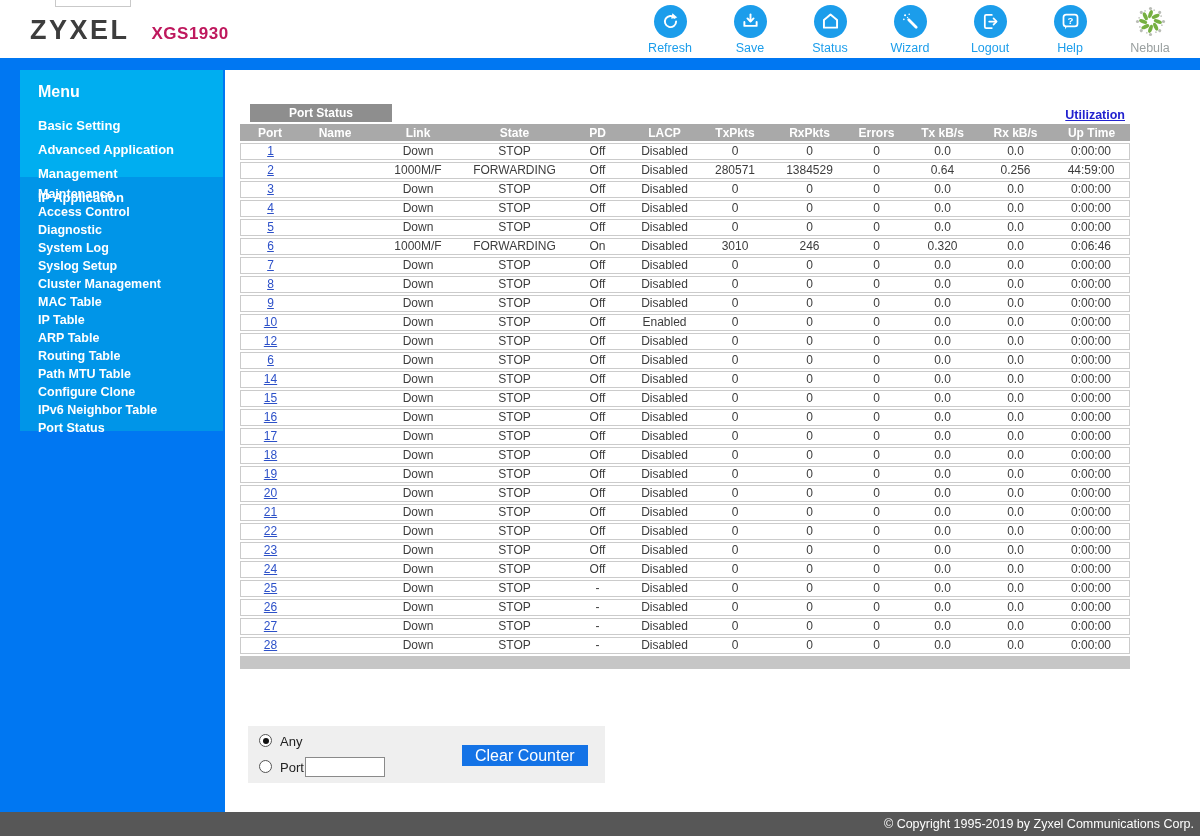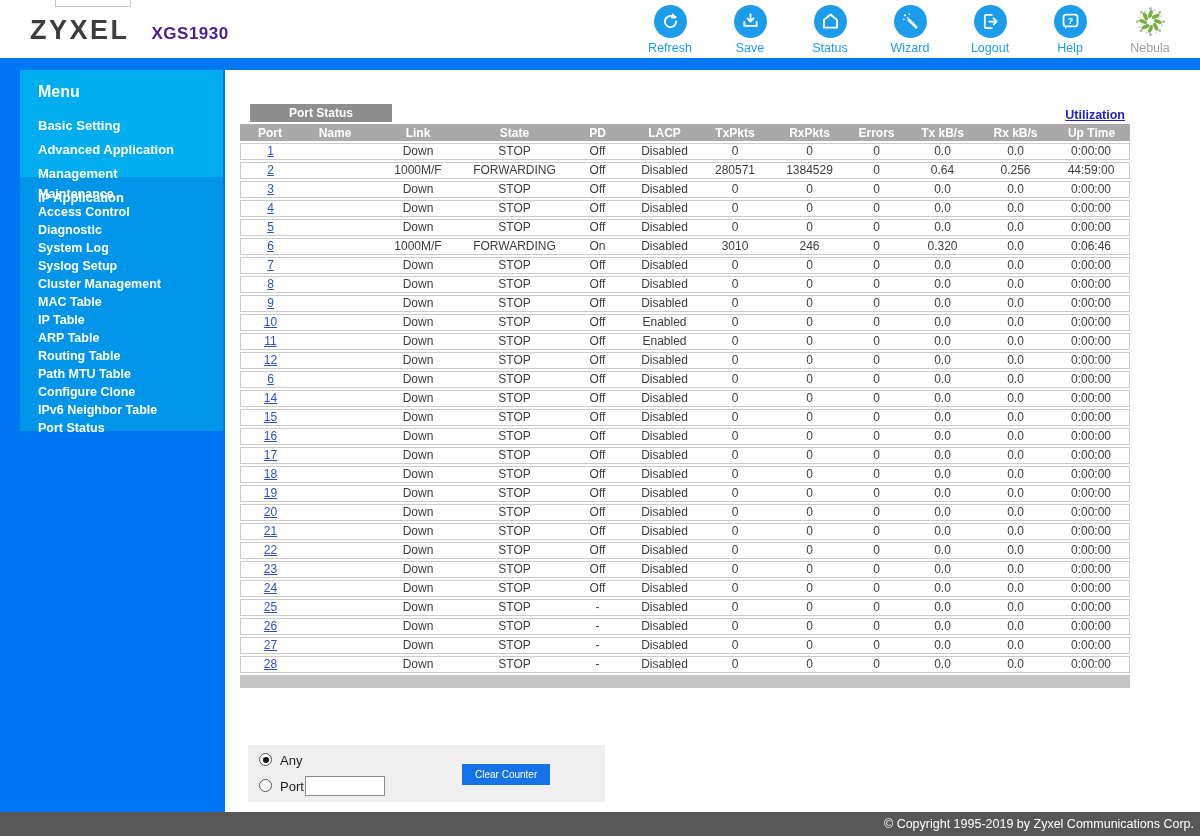--- a/index.html
+++ b/index.html
@@ -5,21 +5,21 @@
   * { box-sizing: border-box; margin: 0; padding: 0; }
   html,body { width:1200px; height:836px; overflow:hidden; background:#fff;
     font-family:"Liberation Sans", sans-serif; }
 
   
   .header { height:58px; position:relative; background:#fff;padding-left:44px; }
   .artifact { position:absolute; left:55px; top:0; width:76px; height:7px;
     border:1px solid #c9c9c9; border-top:none; background:#fff; }
   .brand-row { position:absolute; left:30px; top:15px; display:flex; align-items:baseline; gap:22px; }
   .zyxel { font-size:27px; font-weight:900; letter-spacing:2.5px; color:#3d3d3d; }
-  .model { font-size:17px; font-weight:bold; color:#4c1d95; letter-spacing:.5px; }
+  .model { font-size:17px; font-weight:bold; color:#be185d; letter-spacing:.5px; }
   .toolbar { position:absolute; right:22px; top:5px; display:flex; gap:24px; }
   .tool { display:flex; flex-direction:column; align-items:center; gap:3px; cursor:pointer; width:56px; }
   .tool .circ { width:33px; height:33px; border-radius:50%; background:#1b9deb;
     display:flex; align-items:center; justify-content:center; }
   .tool .circ svg { width:21px; height:21px; }
   .tool .nocirc { width:36px; height:33px; display:flex; align-items:center; justify-content:center; }
   .tool .nocirc svg { width:33px; height:33px; }
   .tool .lbl { font-size:12.5px; color:#1b9deb; }
   .tool .lbl.gray { color:#9aa0a0; }
 
@@ -60,21 +60,21 @@
     border-radius:50%; background:#fff; cursor:pointer; }
   .radio.checked::after { content:""; position:absolute; left:2.5px; top:2.5px;
     width:6px; height:6px; border-radius:50%; background:#111; }
   .lab-any  { position:absolute; left:32px; top:8px;  cursor:default; }
   .lab-port { position:absolute; left:32px; top:34px; cursor:default; }
   .r-any  { left:11px; top:8px; }
   .r-port { left:11px; top:34px; }
   .port-input { position:absolute; left:57px; top:31px; width:80px; height:20px;
     border:1px solid #8a8a8a; background:#fff; font-family:inherit; font-size:12px; padding:0 3px; }
   .clear-btn { position:absolute; left:214px; top:19px; height:21px; padding:0 13px;
-    background:#1473e6; color:#fff; font-size:10px; border:none; cursor:pointer; font-family:inherit; }
+    background:#1473e6; color:#fff; font-size:16px; border:none; cursor:pointer; font-family:inherit; }
 
   .footer { height:24px; background:#575757; color:#fff; font-size:12.5px;
     line-height:24px; text-align:right; padding-right:6px; }
 </style>
 </head>
 <body>
 
 <div class="header">
   <div class="artifact"></div>
   <div class="brand-row">
@@ -396,34 +396,20 @@
               <td>Off</td>
               <td>Enabled</td>
               <td>0</td>
               <td>0</td>
               <td>0</td>
               <td>0.0</td>
               <td>0.0</td>
               <td>0:00:00</td>
             </tr>
             <tr>
-              <td><a class="portlink">11</a></td>
-              <td></td>
-              <td>Down</td>
-              <td>STOP</td>
-              <td>Off</td>
-              <td>Enabled</td>
-              <td>0</td>
-              <td>0</td>
-              <td>0</td>
-              <td>0.0</td>
-              <td>0.0</td>
-              <td>0:00:00</td>
-            </tr>
-            <tr>
               <td><a class="portlink">12</a></td>
               <td></td>
               <td>Down</td>
               <td>STOP</td>
               <td>Off</td>
               <td>Disabled</td>
               <td>0</td>
               <td>0</td>
               <td>0</td>
               <td>0.0</td>

